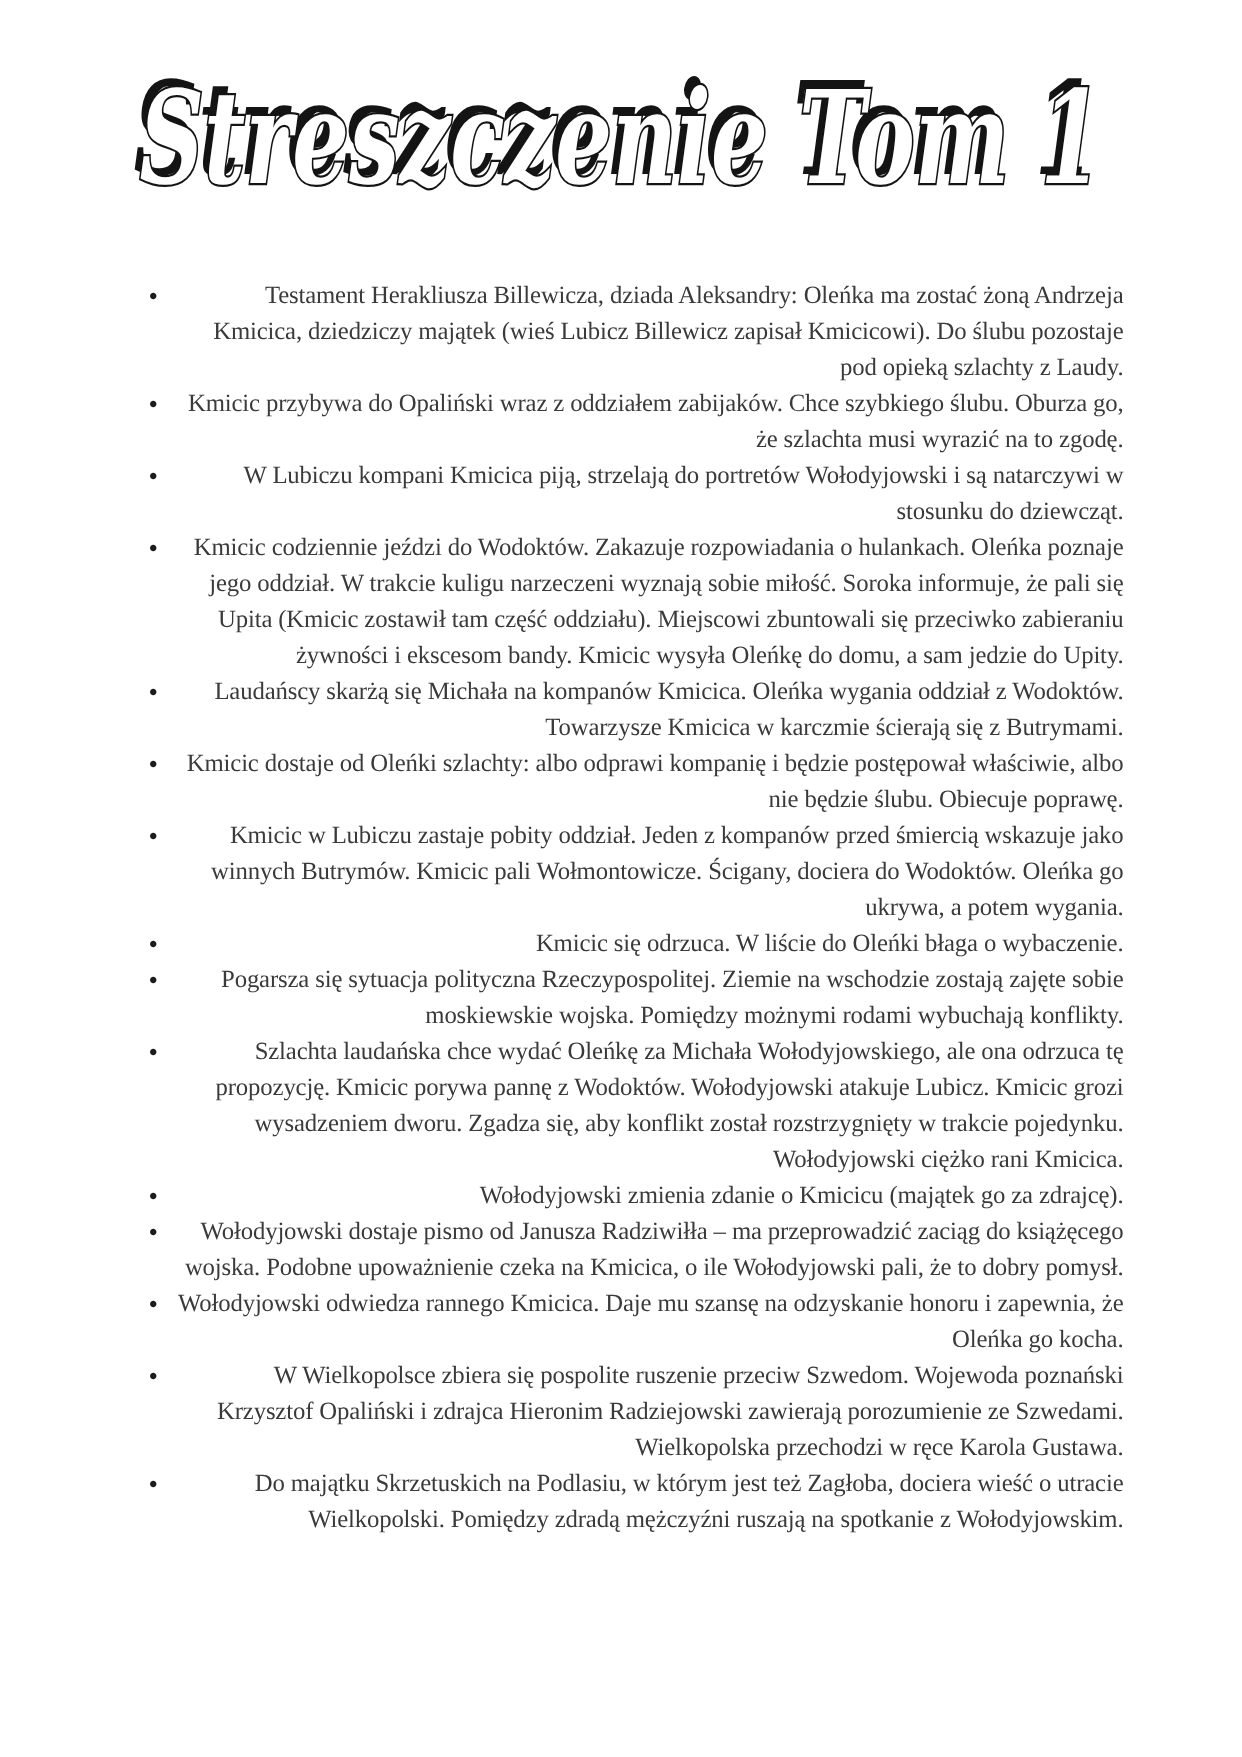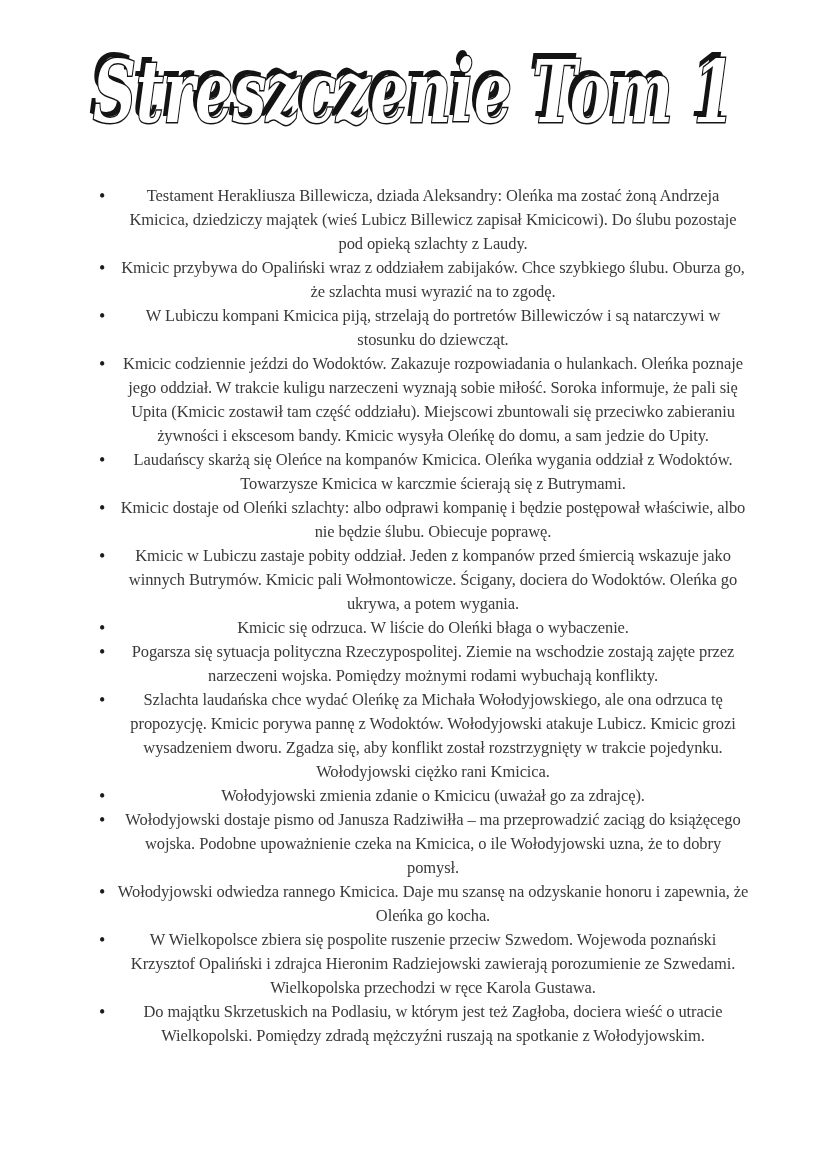--- a/index.html
+++ b/index.html
@@ -59,21 +59,21 @@
     align-items: flex-start;
   }
   .summary-list .dot {
     flex: 0 0 18px;
     color: #1c1c1c;
     font-size: 18px;
     line-height: 24px;
   }
   .summary-list .txt {
     flex: 1 1 auto;
-    text-align: center;
+    text-align: right;
   }
 </style>
 </head>
 <body>
 
 <div class="page">
 
   <div class="title-wrap">
     <svg class="title-svg" width="668" height="130" viewBox="0 0 668 130">
       <text class="title-shadow" x="330" y="84" text-anchor="middle" textLength="642" lengthAdjust="spacingAndGlyphs">Streszczenie Tom 1</text>
@@ -87,66 +87,66 @@
       <span class="txt">Testament Herakliusza Billewicza, dziada Aleksandry: Oleńka ma zostać żoną Andrzeja Kmicica, dziedziczy majątek (wieś Lubicz Billewicz zapisał Kmicicowi). Do ślubu pozostaje pod opieką szlachty z Laudy.</span>
     </li>
 
     <li>
       <span class="dot">•</span>
       <span class="txt">Kmicic przybywa do Opaliński wraz z oddziałem zabijaków. Chce szybkiego ślubu. Oburza go, że szlachta musi wyrazić na to zgodę.</span>
     </li>
 
     <li>
       <span class="dot">•</span>
-      <span class="txt">W Lubiczu kompani Kmicica piją, strzelają do portretów Billewiczów i są natarczywi w stosunku do dziewcząt.</span>
+      <span class="txt">W Lubiczu kompani Kmicica piją, strzelają do portretów Wołodyjowski i są natarczywi w stosunku do dziewcząt.</span>
     </li>
 
     <li>
       <span class="dot">•</span>
       <span class="txt">Kmicic codziennie jeździ do Wodoktów. Zakazuje rozpowiadania o hulankach. Oleńka poznaje jego oddział. W trakcie kuligu narzeczeni wyznają sobie miłość. Soroka informuje, że pali się Upita (Kmicic zostawił tam część oddziału). Miejscowi zbuntowali się przeciwko zabieraniu żywności i ekscesom bandy. Kmicic wysyła Oleńkę do domu, a sam jedzie do Upity.</span>
     </li>
 
     <li>
       <span class="dot">•</span>
-      <span class="txt">Laudańscy skarżą się Oleńce na kompanów Kmicica. Oleńka wygania oddział z Wodoktów. Towarzysze Kmicica w karczmie ścierają się z Butrymami.</span>
+      <span class="txt">Laudańscy skarżą się Michała na kompanów Kmicica. Oleńka wygania oddział z Wodoktów. Towarzysze Kmicica w karczmie ścierają się z Butrymami.</span>
     </li>
 
     <li>
       <span class="dot">•</span>
       <span class="txt">Kmicic dostaje od Oleńki szlachty: albo odprawi kompanię i będzie postępował właściwie, albo nie będzie ślubu. Obiecuje poprawę.</span>
     </li>
 
     <li>
       <span class="dot">•</span>
       <span class="txt">Kmicic w Lubiczu zastaje pobity oddział. Jeden z kompanów przed śmiercią wskazuje jako winnych Butrymów. Kmicic pali Wołmontowicze. Ścigany, dociera do Wodoktów. Oleńka go ukrywa, a potem wygania.</span>
     </li>
 
     <li>
       <span class="dot">•</span>
       <span class="txt">Kmicic się odrzuca. W liście do Oleńki błaga o wybaczenie.</span>
     </li>
 
     <li>
       <span class="dot">•</span>
-      <span class="txt">Pogarsza się sytuacja polityczna Rzeczypospolitej. Ziemie na wschodzie zostają zajęte przez narzeczeni wojska. Pomiędzy możnymi rodami wybuchają konflikty.</span>
+      <span class="txt">Pogarsza się sytuacja polityczna Rzeczypospolitej. Ziemie na wschodzie zostają zajęte sobie moskiewskie wojska. Pomiędzy możnymi rodami wybuchają konflikty.</span>
     </li>
 
     <li>
       <span class="dot">•</span>
       <span class="txt">Szlachta laudańska chce wydać Oleńkę za Michała Wołodyjowskiego, ale ona odrzuca tę propozycję. Kmicic porywa pannę z Wodoktów. Wołodyjowski atakuje Lubicz. Kmicic grozi wysadzeniem dworu. Zgadza się, aby konflikt został rozstrzygnięty w trakcie pojedynku. Wołodyjowski ciężko rani Kmicica.</span>
     </li>
 
     <li>
       <span class="dot">•</span>
-      <span class="txt">Wołodyjowski zmienia zdanie o Kmicicu (uważał go za zdrajcę).</span>
+      <span class="txt">Wołodyjowski zmienia zdanie o Kmicicu (majątek go za zdrajcę).</span>
     </li>
 
     <li>
       <span class="dot">•</span>
-      <span class="txt">Wołodyjowski dostaje pismo od Janusza Radziwiłła – ma przeprowadzić zaciąg do książęcego wojska. Podobne upoważnienie czeka na Kmicica, o ile Wołodyjowski uzna, że to dobry pomysł.</span>
+      <span class="txt">Wołodyjowski dostaje pismo od Janusza Radziwiłła – ma przeprowadzić zaciąg do książęcego wojska. Podobne upoważnienie czeka na Kmicica, o ile Wołodyjowski pali, że to dobry pomysł.</span>
     </li>
 
     <li>
       <span class="dot">•</span>
       <span class="txt">Wołodyjowski odwiedza rannego Kmicica. Daje mu szansę na odzyskanie honoru i zapewnia, że Oleńka go kocha.</span>
     </li>
 
     <li>
       <span class="dot">•</span>
       <span class="txt">W Wielkopolsce zbiera się pospolite ruszenie przeciw Szwedom. Wojewoda poznański Krzysztof Opaliński i zdrajca Hieronim Radziejowski zawierają porozumienie ze Szwedami. Wielkopolska przechodzi w ręce Karola Gustawa.</span>

